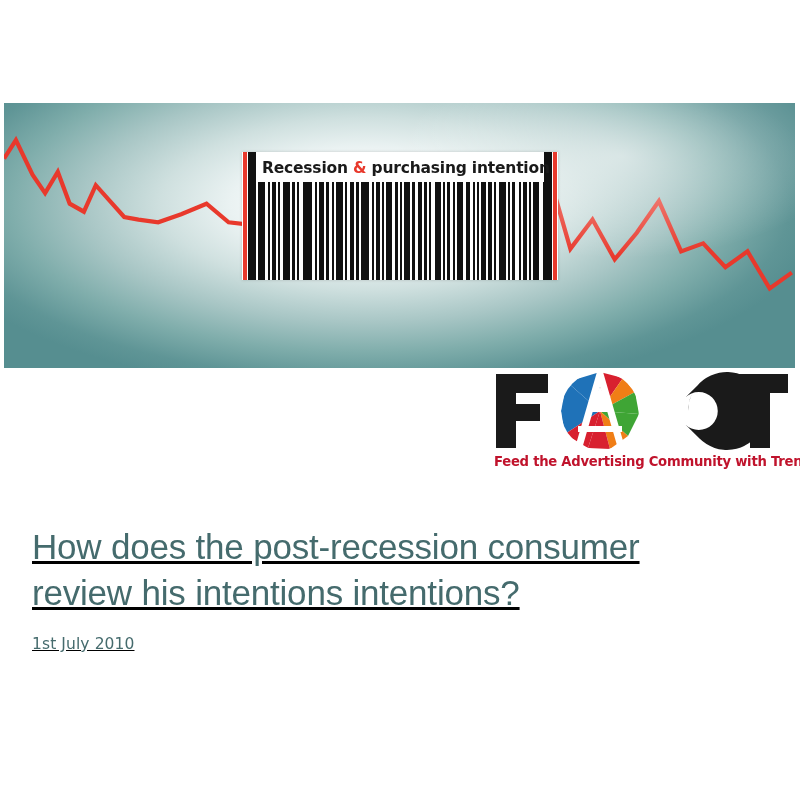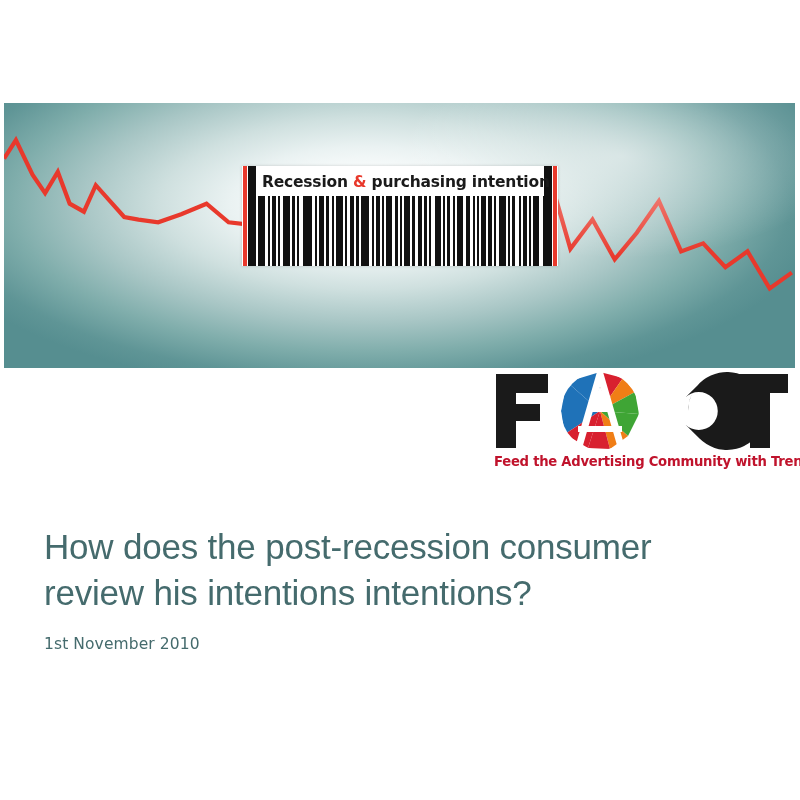--- a/index.html
+++ b/index.html
@@ -55,23 +55,23 @@
     inset: 0;
     width: 100%;
     height: 100%;
     display: block;
   }
 
   
   .barcode-wrap {
     position: absolute;
     left: 242px;
-    top: 166px;
+    top: 152px;
     width: 316px;
-    height: 100px;
+    height: 128px;
     background: #ffffff;
     box-shadow: 0 0 3px rgba(0,0,0,0.18);
   }
   .barcode-redline {
     position: absolute;
     top: 0;
     width: 4px;
     height: 100%;
     background: #e8392c;
   }
@@ -139,23 +139,24 @@
     font-weight: bold;
     font-size: 13.2px;
     letter-spacing: -0.25px;
     color: #c0132c;
     white-space: nowrap;
   }
 
   
   .title-block {
     position: absolute;
-    left: 44px;
+    left: 32px;
     top: 524px;
     width: 720px;
+    text-decoration: underline;
   }
   .deck-title {
     font-family: "Liberation Sans", sans-serif;
     font-size: 35px;
     font-weight: normal;
     line-height: 1.30;
     color: #456b6d;
     letter-spacing: -0.2px;
     margin: 0;
   }
@@ -353,16 +354,16 @@
     </svg>
 
     <div class="logo-tagline">Feed the Advertising Community with Trends</div>
   </div>
 
   <div class="title-block">
     <div class="deck-title">
       <div>How does the post-recession consumer</div>
       <div>review his intentions intentions?</div>
     </div>
-    <div class="deck-date">1st November 2010</div>
+    <div class="deck-date">1st July 2010</div>
   </div>
 
 </div>
 
 </body></html>

